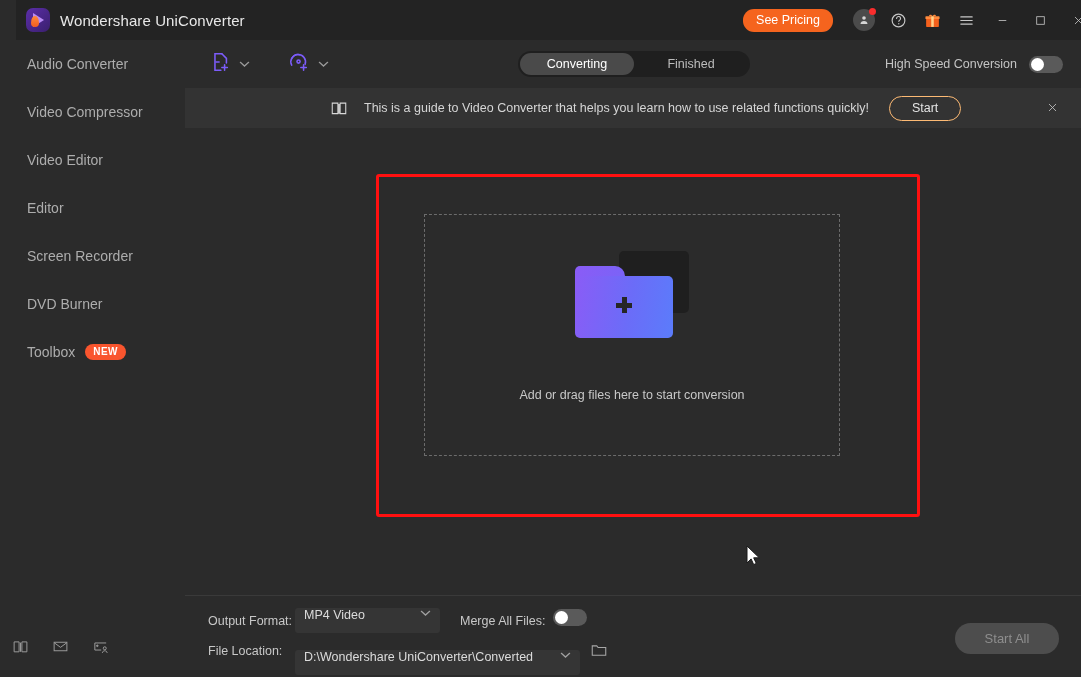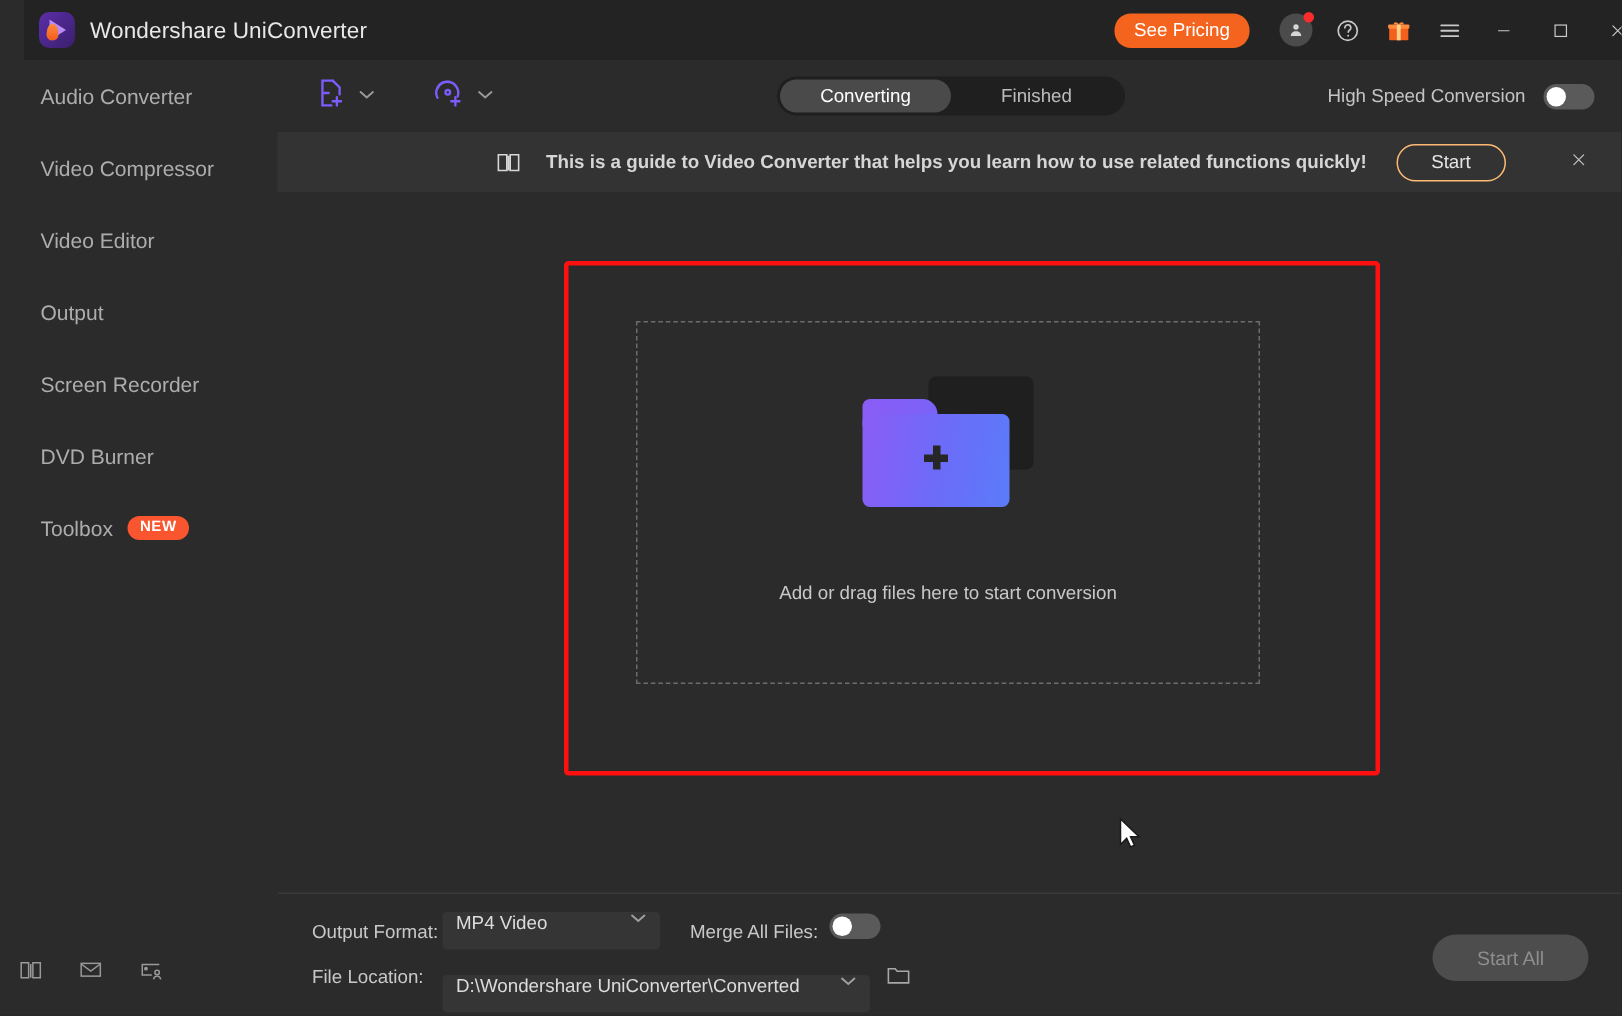--- a/index.html
+++ b/index.html
@@ -165,21 +165,21 @@
 
   
   .banner {
     position: absolute; left: 185px; top: 88px;
     width: 896px; height: 40px;
     background: #333333;
     display: flex; align-items: center;
   }
   .banner .bk { margin-left: 145px; color: #d8d8d8; display: flex; }
   .banner .btxt {
-    margin-left: 16px; color: #d6d6d6; font-size: 12.5px; font-weight: bold;
+    margin-left: 16px; color: #d6d6d6; font-size: 12.5px;
   }
   .start-btn {
     margin-left: 20px;
     border: 1px solid #fdba74; color: #e4e4e4;
     background: transparent;
     border-radius: 13px;
     font-size: 12.5px; padding: 4px 22px 5px;
     cursor: pointer; font-family: Liberation Sans, sans-serif;
   }
   .banner .close-x {
@@ -359,21 +359,21 @@
     <div class="side-item">
       <span>Audio Converter</span>
     </div>
     <div class="side-item">
       <span>Video Compressor</span>
     </div>
     <div class="side-item">
       <span>Video Editor</span>
     </div>
     <div class="side-item">
-      <span>Output</span>
+      <span>Editor</span>
     </div>
     <div class="side-item">
       <span>Screen Recorder</span>
     </div>
     <div class="side-item">
       <span>DVD Burner</span>
     </div>
     <div class="side-item">
       <span>Toolbox</span>
       <span class="new-badge">NEW</span>

